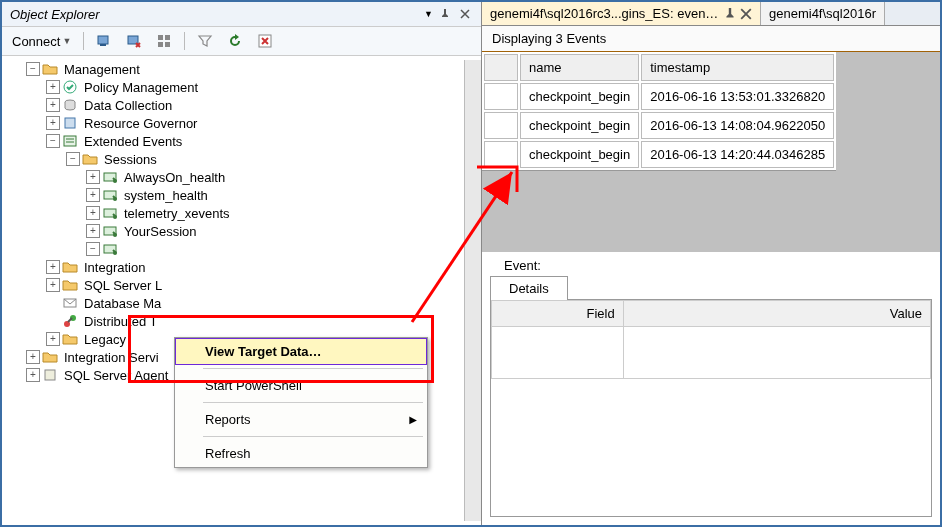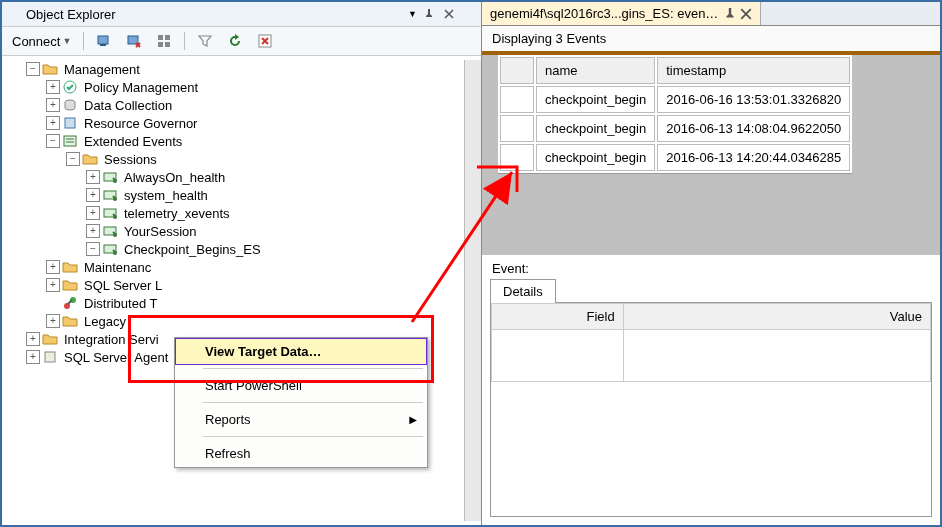--- a/index.html
+++ b/index.html
@@ -3,21 +3,21 @@
 <meta charset="utf-8">
 <style>
 * { margin:0; padding:0; box-sizing:border-box; font-family:"Segoe UI",Tahoma,sans-serif; font-size:13px; }
 body { background:#fff; width:942px; height:527px; overflow:hidden; position:relative; border:2px solid #3b6ea5; }
 
 .panels { display:flex; height:100%; }
 .left { width:480px; border-right:1px solid #888; display:flex; flex-direction:column; position:relative; }
 .right { flex:1; display:flex; flex-direction:column; }
 
 
-.pane-title { background:#eef3f9; padding:4px 24px; display:flex; align-items:center; border-bottom:1px solid #ccc; }
+.pane-title { background:#eef3f9; padding:4px 8px; display:flex; align-items:center; border-bottom:1px solid #ccc;font-style:italic; }
 .pane-title span.t { flex:1; }
 .pane-title .pin, .pane-title .x { width:16px; height:16px; margin-left:4px; display:flex; align-items:center; justify-content:center; }
 .pane-title svg { width:10px; height:10px; }
 
 
 .toolbar { padding:4px 6px; display:flex; align-items:center; gap:6px; border-bottom:1px solid #ccc; background:#f5f8fb; }
 .toolbar .btn { display:flex; align-items:center; gap:2px; padding:2px 4px; }
 .toolbar .sep { width:1px; height:18px; background:#bbb; margin:0 2px;}
 .toolbar svg { width:16px; height:16px; }
 .caret { font-size:9px; color:#555; }
@@ -44,33 +44,33 @@
 .redarrow { position:absolute; z-index:21; pointer-events:none; }
 
 
 .tabbar { display:flex; background:#e8edf3; align-items:center; border-bottom:1px solid #888; }
 .tab { padding:4px 8px; border-right:1px solid #aaa; background:#f3f3f3; display:flex; align-items:center; gap:4px; max-width:300px; }
 .tab.active { background:#fff4d6; }
 .tab .tt { white-space:nowrap; overflow:hidden; text-overflow:ellipsis; max-width:230px; }
 .tab .pin, .tab .x { width:12px; height:12px; }
 .tabrest { flex:1; }
 
-.subhdr { padding:5px 10px; border-bottom:4px solid #a16207; background:#fafafa; }
+.subhdr { padding:5px 10px; border-bottom:1px solid #a16207; background:#fafafa; }
 
 
 .grid { border-bottom:1px solid #999; }
 .grid th, .grid td { border:1px solid #bbb; padding:5px 8px; text-align:left; font-weight:normal; }
 .grid th { background:#efefef; }
 .grid th.rowh { width:34px; background:#efefef; }
-.gridwrap { height:200px; overflow:auto; background:#c0c0c0;padding-left:16px; }
+.gridwrap { height:200px; overflow:auto; background:#c0c0c0; }
 .gridwrap table { background:#fff; }
 
-.evtlabel { padding:6px 10px 2px 10px; }
+.evtlabel { padding:6px 10px 2px 10px;margin-left:12px; }
 .detailtabs { display:flex; padding:0 8px; }
-.detailtabs .dt { padding:4px 12px; border:1px solid #999; border-bottom:none; background:#fff; position:relative; top:1px; }
+.detailtabs .dt { padding:4px 18px; border:1px solid #999; border-bottom:none; background:#fff; position:relative; top:1px; }
 .detailgrid { margin:0 8px 8px 8px; border:1px solid #999; flex:1; }
 .detailgrid table { width:100%; border-collapse:collapse; }
 .detailgrid th, .detailgrid td { border:1px solid #ccc; padding:5px 8px; text-align:right; font-weight:normal; }
 .detailgrid th { background:#f0f0f0; }
 .detailgrid tbody td { height:52px; }
 
 .scrollbar-v { width:17px; background:#e8e8e8; border-left:1px solid #bbb; }
 .hasv { display:flex; }
 .hasv > .content { flex:1; }
 </style>
@@ -245,39 +245,48 @@
           </div>
       <div class="node ind3">
             <span class="exp">−</span>
             <span class="icon">
               <svg viewBox="0 0 16 16">
                 <rect x="2" y="4" width="12" height="8" fill="#ddf0dd" stroke="#3a7a3a"></rect>
                 <path d="M11 9l3 3" stroke="#3a7a3a" stroke-width="2"></path>
                 <circle cx="13" cy="12" r="2" fill="#3a7a3a"></circle>
               </svg>
             </span>
-            <span class="lbl">Checkpoint_Begins_ES</span>
-          </div>
-      <div class="node ind1">
-            <span class="exp">+</span>
-            <span class="icon">
-              <svg viewBox="0 0 16 16">
-                <path d="M1 4h5l2 2h7v7H1z" fill="#f5c96b" stroke="#b88a2a"></path>
-              </svg>
-            </span>
-            <span class="lbl">Maintenanc</span>
+          </div>
+      <div class="node ind1">
+            <span class="exp">+</span>
+            <span class="icon">
+              <svg viewBox="0 0 16 16">
+                <path d="M1 4h5l2 2h7v7H1z" fill="#f5c96b" stroke="#b88a2a"></path>
+              </svg>
+            </span>
+            <span class="lbl">Integration</span>
           </div>
       <div class="node ind1">
             <span class="exp">+</span>
             <span class="icon">
               <svg viewBox="0 0 16 16">
                 <path d="M1 4h5l2 2h7v7H1z" fill="#f5c96b" stroke="#b88a2a"></path>
               </svg>
             </span>
             <span class="lbl">SQL Server L</span>
+          </div>
+      <div class="node ind1">
+            <span class="noexp"></span>
+            <span class="icon">
+              <svg viewBox="0 0 16 16">
+                <rect x="2" y="4" width="12" height="8" fill="#fff" stroke="#888"></rect>
+                <path d="M2 4l6 5 6-5" stroke="#888" fill="none"></path>
+              </svg>
+            </span>
+            <span class="lbl">Database Ma</span>
           </div>
       <div class="node ind1">
             <span class="noexp"></span>
             <span class="icon">
               <svg viewBox="0 0 16 16">
                 <circle cx="5" cy="11" r="3" fill="#d44"></circle>
                 <circle cx="11" cy="5" r="3" fill="#4a4"></circle>
                 <path d="M6 9l4-4" stroke="#555" stroke-width="2"></path>
               </svg>
             </span>
@@ -331,20 +340,23 @@
     <div class="tabbar">
       <div class="tab active">
         <span class="tt">genemi4f\sql2016rc3...gins_ES: event_file</span>
         <span class="pin"><svg viewBox="0 0 10 10">
               <path d="M4 0h2v5l2 2v1H2V7l2-2z" fill="#555"></path>
             </svg></span>
         <span class="x"><svg viewBox="0 0 10 10">
               <path d="M1 1l8 8M9 1l-8 8" stroke="#555" stroke-width="1.5"></path>
             </svg></span>
       </div>
+      <div class="tab">
+          <span class="tt">genemi4f\sql2016r</span>
+        </div>
       <div class="tabrest"></div>
     </div>
 
     <div class="subhdr">Displaying 3 Events</div>
 
     <div class="gridwrap">
       <table class="grid">
         <thead>
             <tr>
           <th class="rowh"></th>

